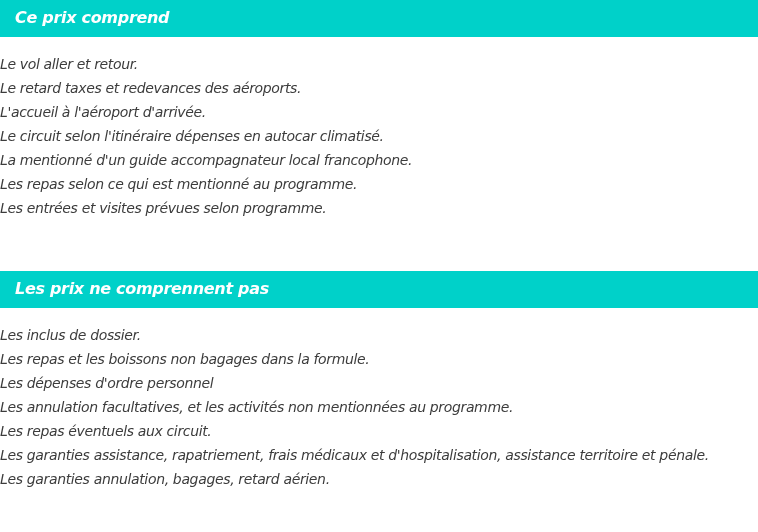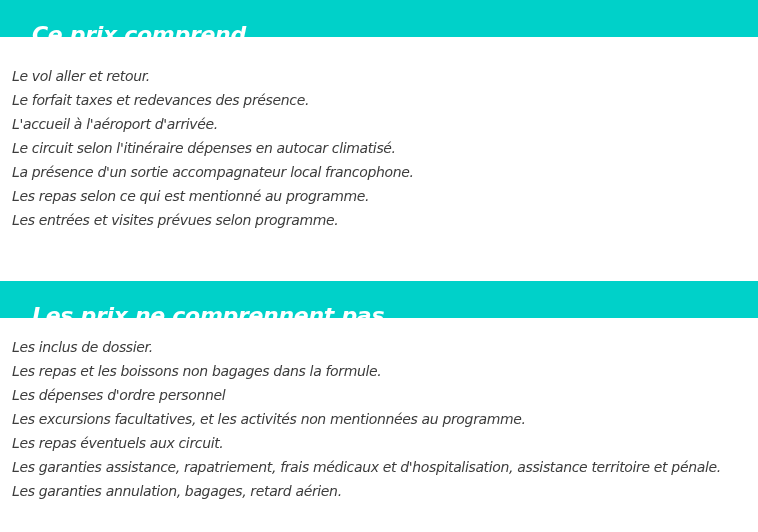--- a/index.html
+++ b/index.html
@@ -4,52 +4,52 @@
   <style>
     html, body { margin: 0; padding: 0; background: #ffffff; }
     body { width: 758px; height: 532px; overflow: hidden; position: relative; font-family: "DejaVu Sans", sans-serif; }
     .section-header {
       position: absolute; left: 0; width: 758px; height: 37px;
       background: #00d1c9;
     }
     .section-title {
       position: absolute; left: 15px; top: 3px;
       color: #ffffff; font-style: italic; font-weight: bold;
-      font-size: 22px; line-height: 30px; letter-spacing: -0.3px;
+      font-size: 16px; line-height: 30px; letter-spacing: -0.3px;
       font-family: "DejaVu Sans", sans-serif;
-      margin: 17px;
+      margin: 0;
     }
-    .list { position: absolute; left: 0; margin: 12px; padding: 0; list-style: none; }
+    .list { position: absolute; left: 0; margin: 0; padding: 0; list-style: none; }
     .list li {
       height: 24px; line-height: 24px;
       color: #3c3c3c; font-style: italic; font-size: 14px;
       font-family: "DejaVu Sans", sans-serif; letter-spacing: -0.35px;
       white-space: nowrap;
     }
   </style>
 </head>
 <body>
 
 <div class="section-header" style="top:0;">
   <h2 class="section-title">Ce prix comprend</h2>
 </div>
 <ul class="list" style="top:52px;">
   <li>Le vol aller et retour.</li>
-  <li>Le forfait taxes et redevances des présence.</li>
+  <li>Le retard taxes et redevances des aéroports.</li>
   <li>L'accueil à l'aéroport d'arrivée.</li>
   <li>Le circuit selon l'itinéraire dépenses en autocar climatisé.</li>
-  <li>La présence d'un sortie accompagnateur local francophone.</li>
+  <li>La mentionné d'un guide accompagnateur local francophone.</li>
   <li>Les repas selon ce qui est mentionné au programme.</li>
   <li>Les entrées et visites prévues selon programme.</li>
 </ul>
 
-<div class="section-header" style="top:281px;">
+<div class="section-header" style="top:271px;">
   <h2 class="section-title">Les prix ne comprennent pas</h2>
 </div>
 <ul class="list" style="top:323px;">
   <li>Les inclus de dossier.</li>
   <li>Les repas et les boissons non bagages dans la formule.</li>
   <li>Les dépenses d'ordre personnel</li>
-  <li>Les excursions facultatives, et les activités non mentionnées au programme.</li>
+  <li>Les annulation facultatives, et les activités non mentionnées au programme.</li>
   <li>Les repas éventuels aux circuit.</li>
   <li>Les garanties assistance, rapatriement, frais médicaux et d'hospitalisation, assistance territoire et pénale.</li>
   <li>Les garanties annulation, bagages, retard aérien.</li>
 </ul>
 
 </body></html>

